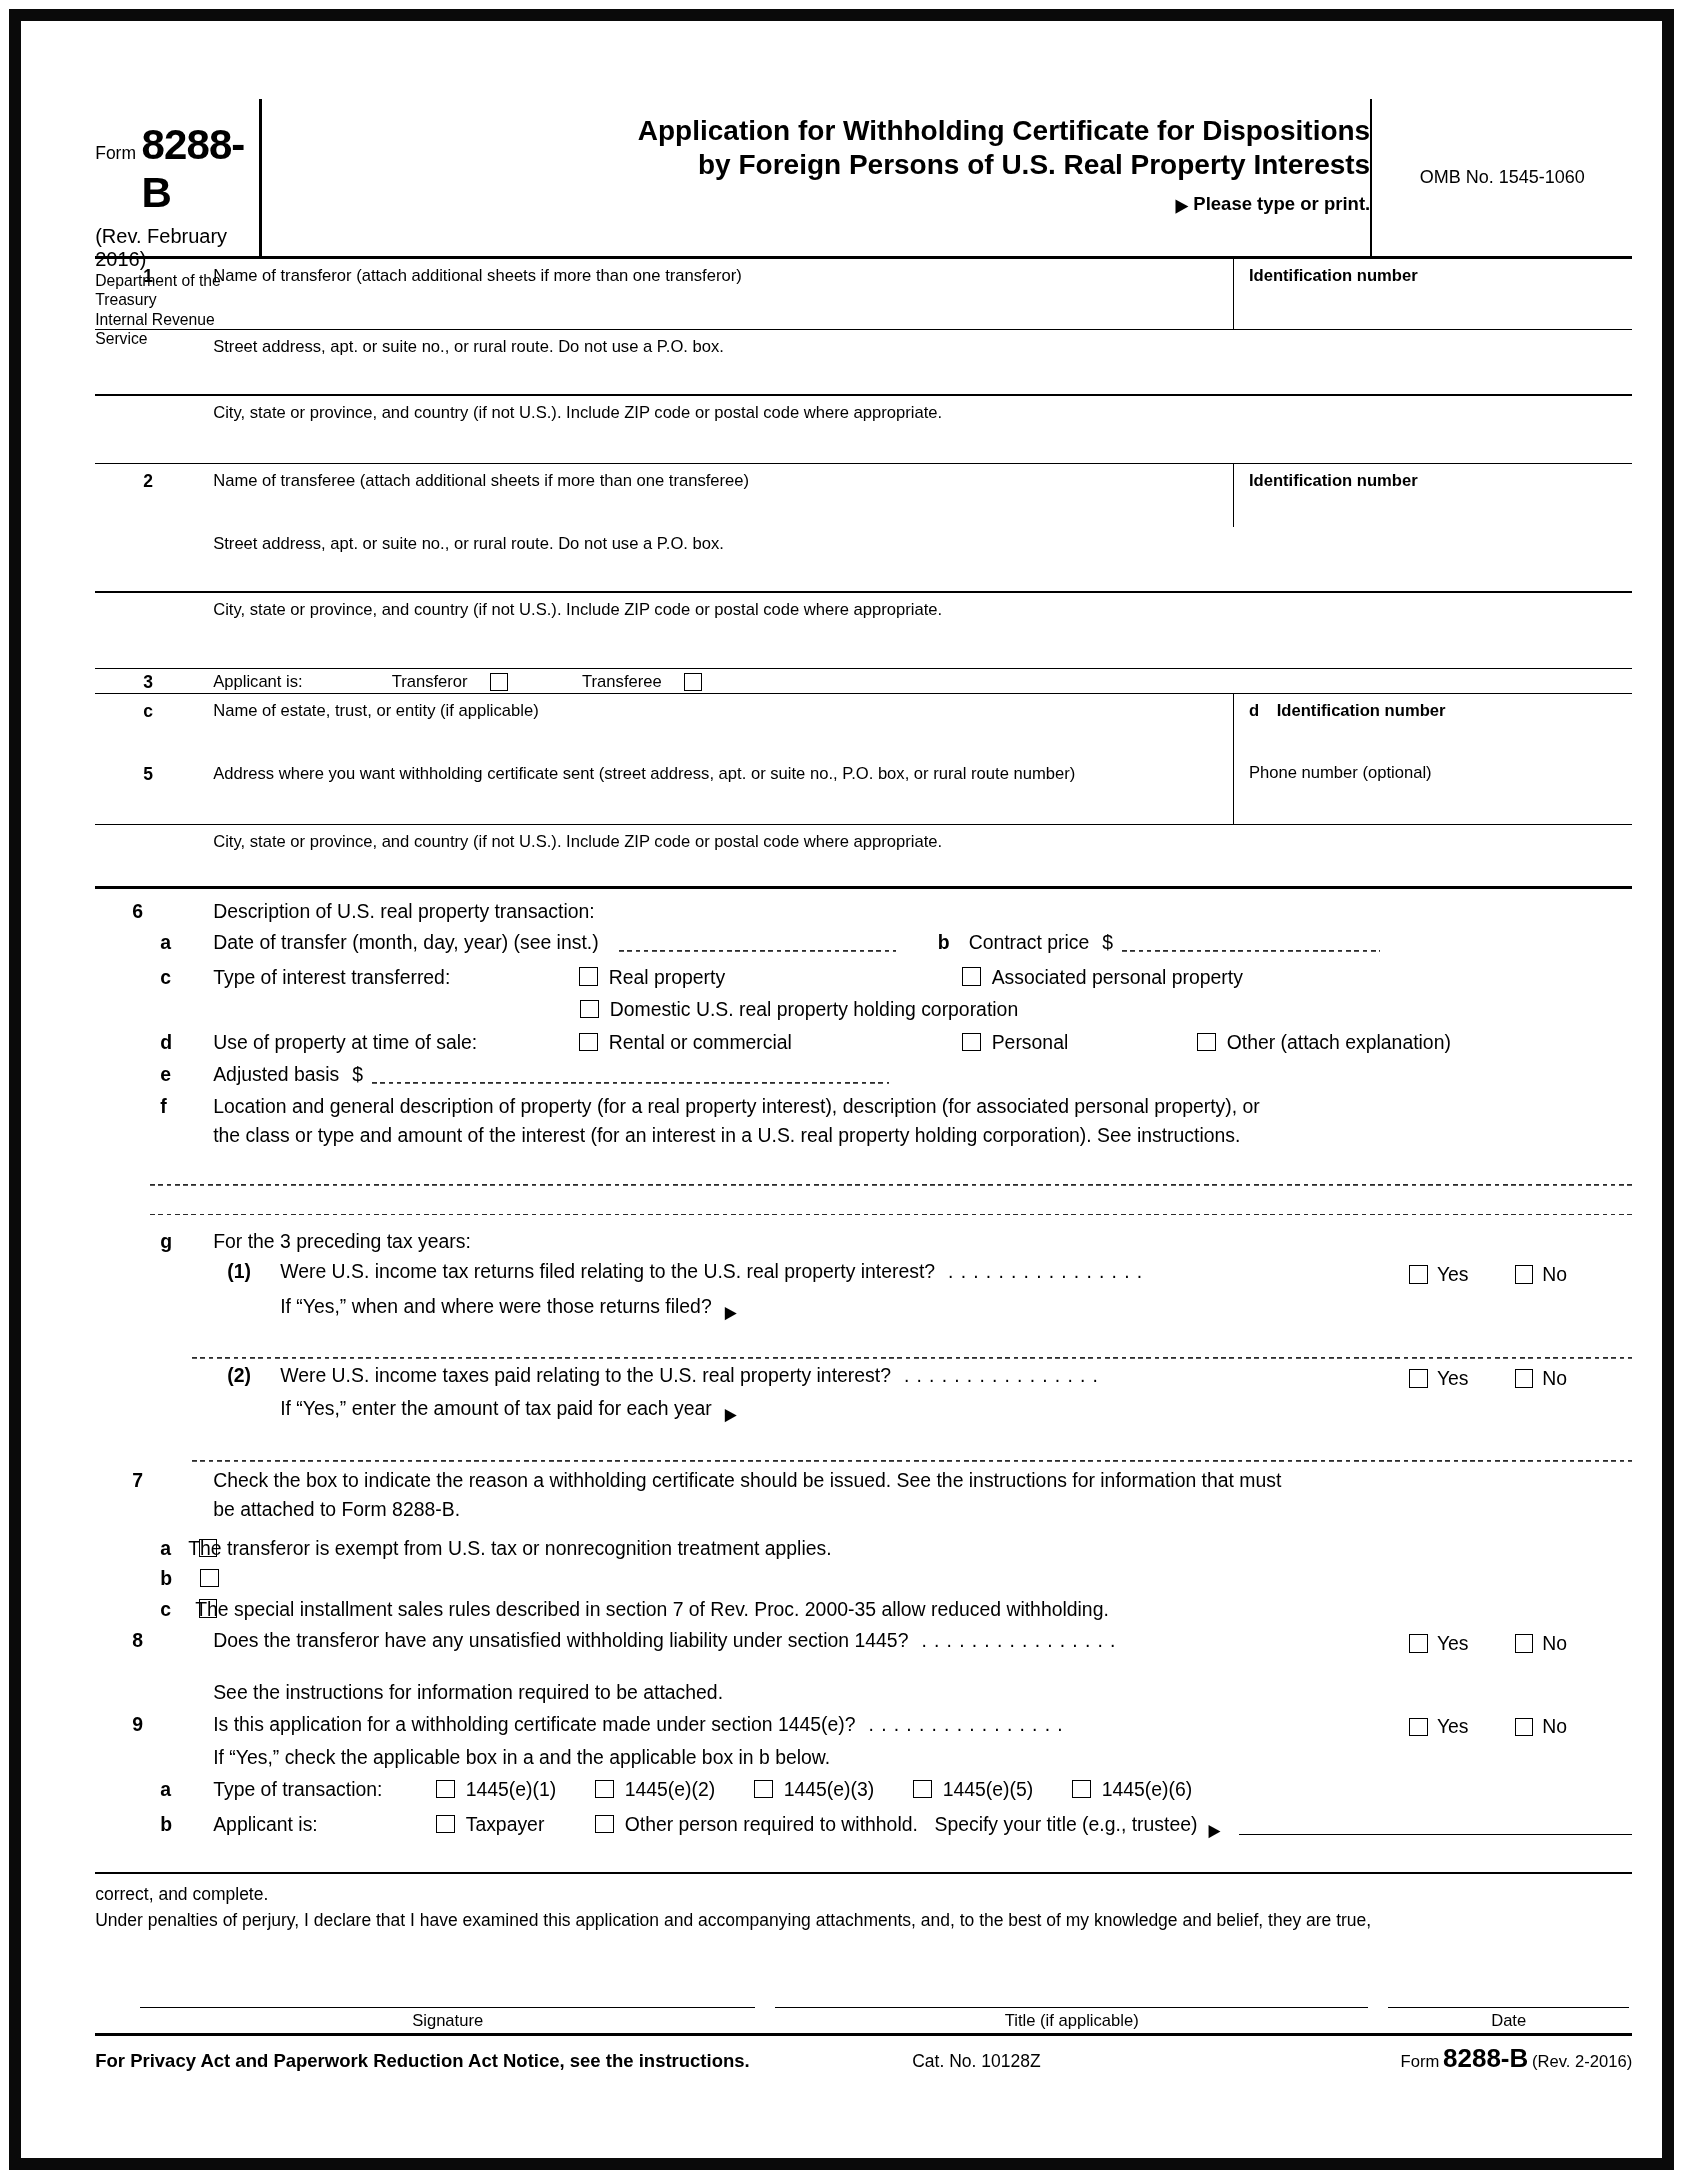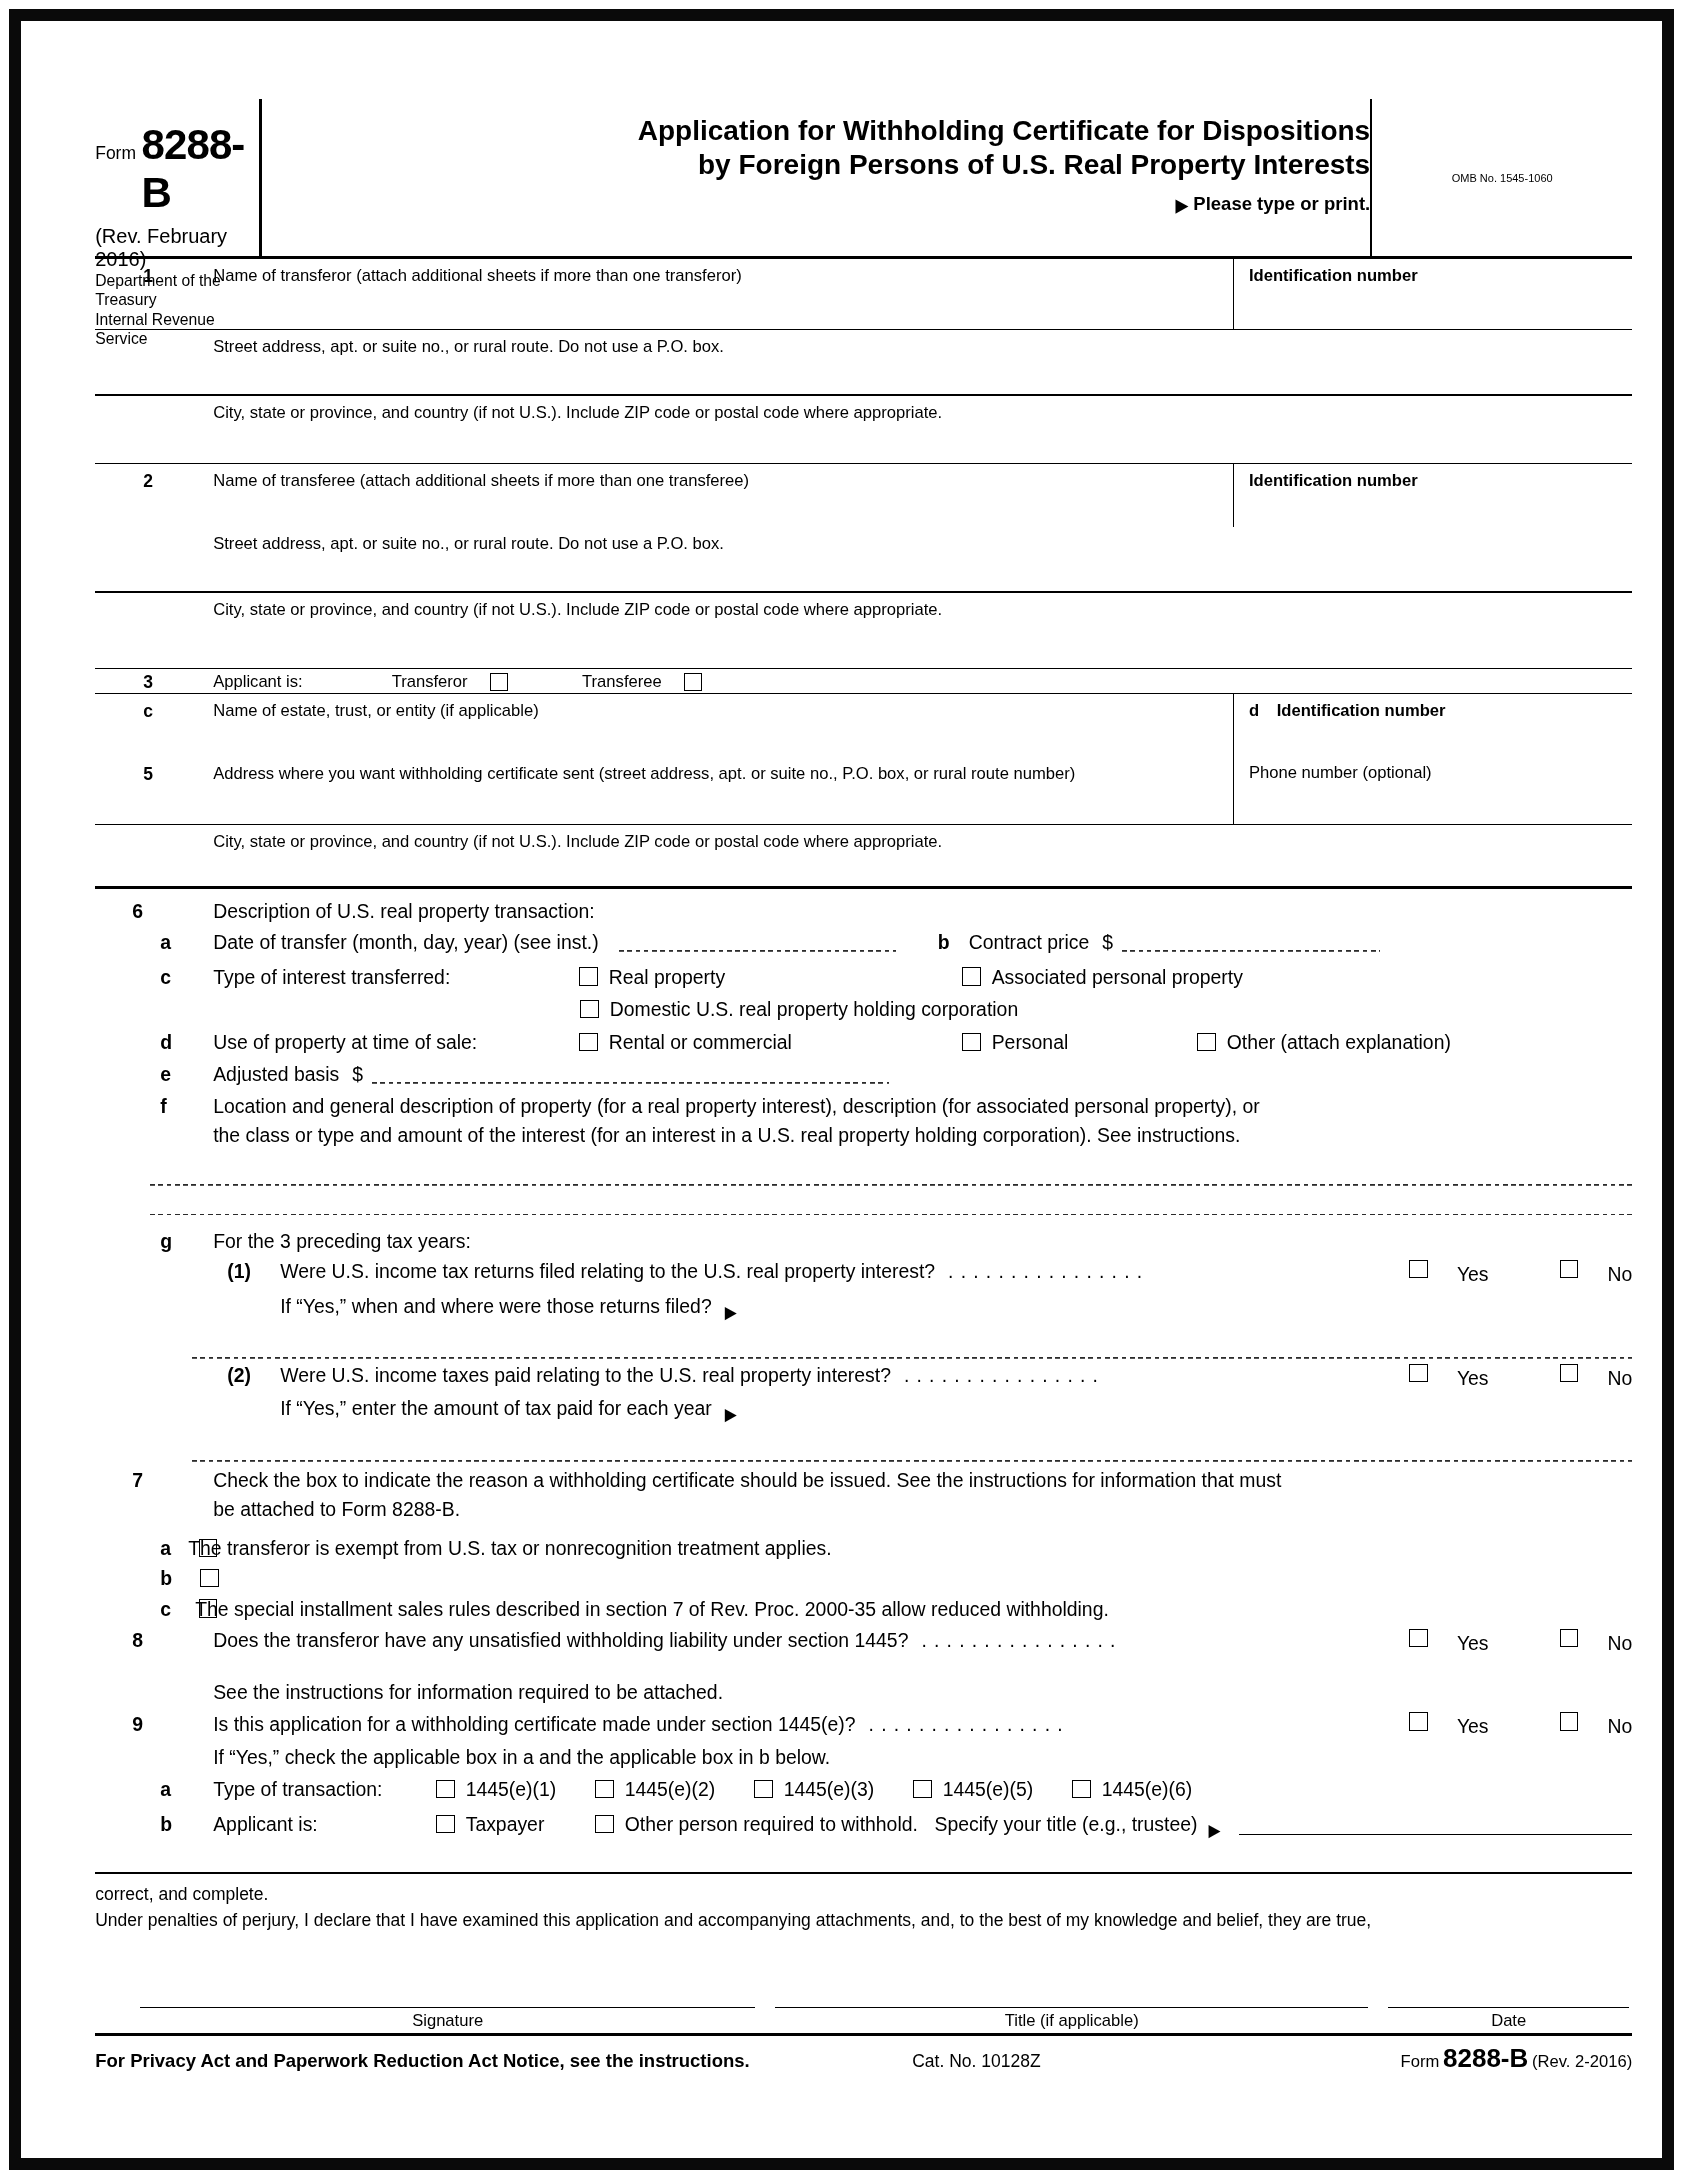--- a/index.html
+++ b/index.html
@@ -13,21 +13,21 @@
   .hdr-left {width:164px; padding-top:22px;}
   .formline {display:flex; align-items:baseline; gap:5.5px;}
   .fw {font-size:17.5px;}
   .fn {font-size:42px; font-weight:bold; letter-spacing:-0.9px;}
   .rev {font-size:20px; margin-top:7.4px;}
   .dept {font-size:15.7px; line-height:18.5px; margin-top:1.8px;}
   .hdr-mid {flex:1; border-left:3.7px solid #000; border-right:2.8px solid #000; text-align:right; padding-top:14.8px;}
   .title {font-size:28px; font-weight:bold; line-height:34px;}
   .tp {margin-top:11px; font-size:18.5px; font-weight:bold;}
   .arrow {display:inline-block; font-size:15.7px; transform:scaleY(1.1); margin-right:5.5px;}
-  .hdr-right {width:260px; display:flex; align-items:center; justify-content:center; font-size:11px;}
+  .hdr-right {width:260px; display:flex; align-items:center; justify-content:center; font-size:18px;}
 
   
   .row {display:flex; box-sizing:border-box;}
   .bb2 {border-bottom:1.8px solid #000;}
   .bb3 {border-bottom:2.8px solid #000;}
   .bb4 {border-bottom:3.7px solid #000;}
   .cellmain {flex:1; display:flex; padding-top:6.5px;}
   .num {flex:0 0 118px; box-sizing:border-box; padding-left:48px; font-weight:bold; font-size:17.5px;}
   .lbl {font-size:16.6px; line-height:20px;}
   .idcell {flex:0 0 399px; box-sizing:border-box; border-left:1.8px solid #000; padding:6.5px 0 0 14.8px; font-size:16.6px;}
@@ -55,21 +55,21 @@
   .opt6a {width:383px;} .opt6b {width:235px;}
   .opt {display:flex; gap:11px; flex:0 0 auto; align-items:flex-start;}
   .opt .cb {margin-top:4.6px;}
   .lbl9 {width:223px; flex:0 0 auto;}
   .opt9 {width:159px;}
   .dash {background-image:repeating-linear-gradient(to right,#2b2b2b 0 4.6px, transparent 4.6px 8.3px);
          background-size:100% 1.8px; background-position:left bottom; background-repeat:no-repeat;}
   .dspan {display:inline-block; height:24px; flex:0 0 auto;}
   .writeline {height:22px;}
   .ldr {flex:1 1 auto; overflow:hidden; white-space:nowrap; padding:0 9.2px 0 13px; letter-spacing:0.9px;}
-  .yesno {flex:0 0 auto; width:223px; display:flex; padding-top:2.8px;gap:20px;}
+  .yesno {flex:0 0 auto; width:223px; display:flex; align-items:center; padding-top:2.8px;}
   .yesno .cb {margin-right:9.2px;}
   .gapyn {width:46px;}
   .dollar {margin:0 0 0 13px;}
   .solidline {border-bottom:1.8px solid #000; flex:1 1 auto; height:24px; margin-left:13px;}
 
   
   .decl {font-size:17.5px; line-height:26px; padding-top:6.5px; text-align:justify;}
   .sigrow {display:flex; margin-top:74px; padding-left:45px;}
   .sigcol {border-top:1.8px solid #000; text-align:center; font-size:16.6px; padding-top:2.8px; height:26px; box-sizing:border-box;}
   .sc1 {width:615px; margin-right:20px;}

